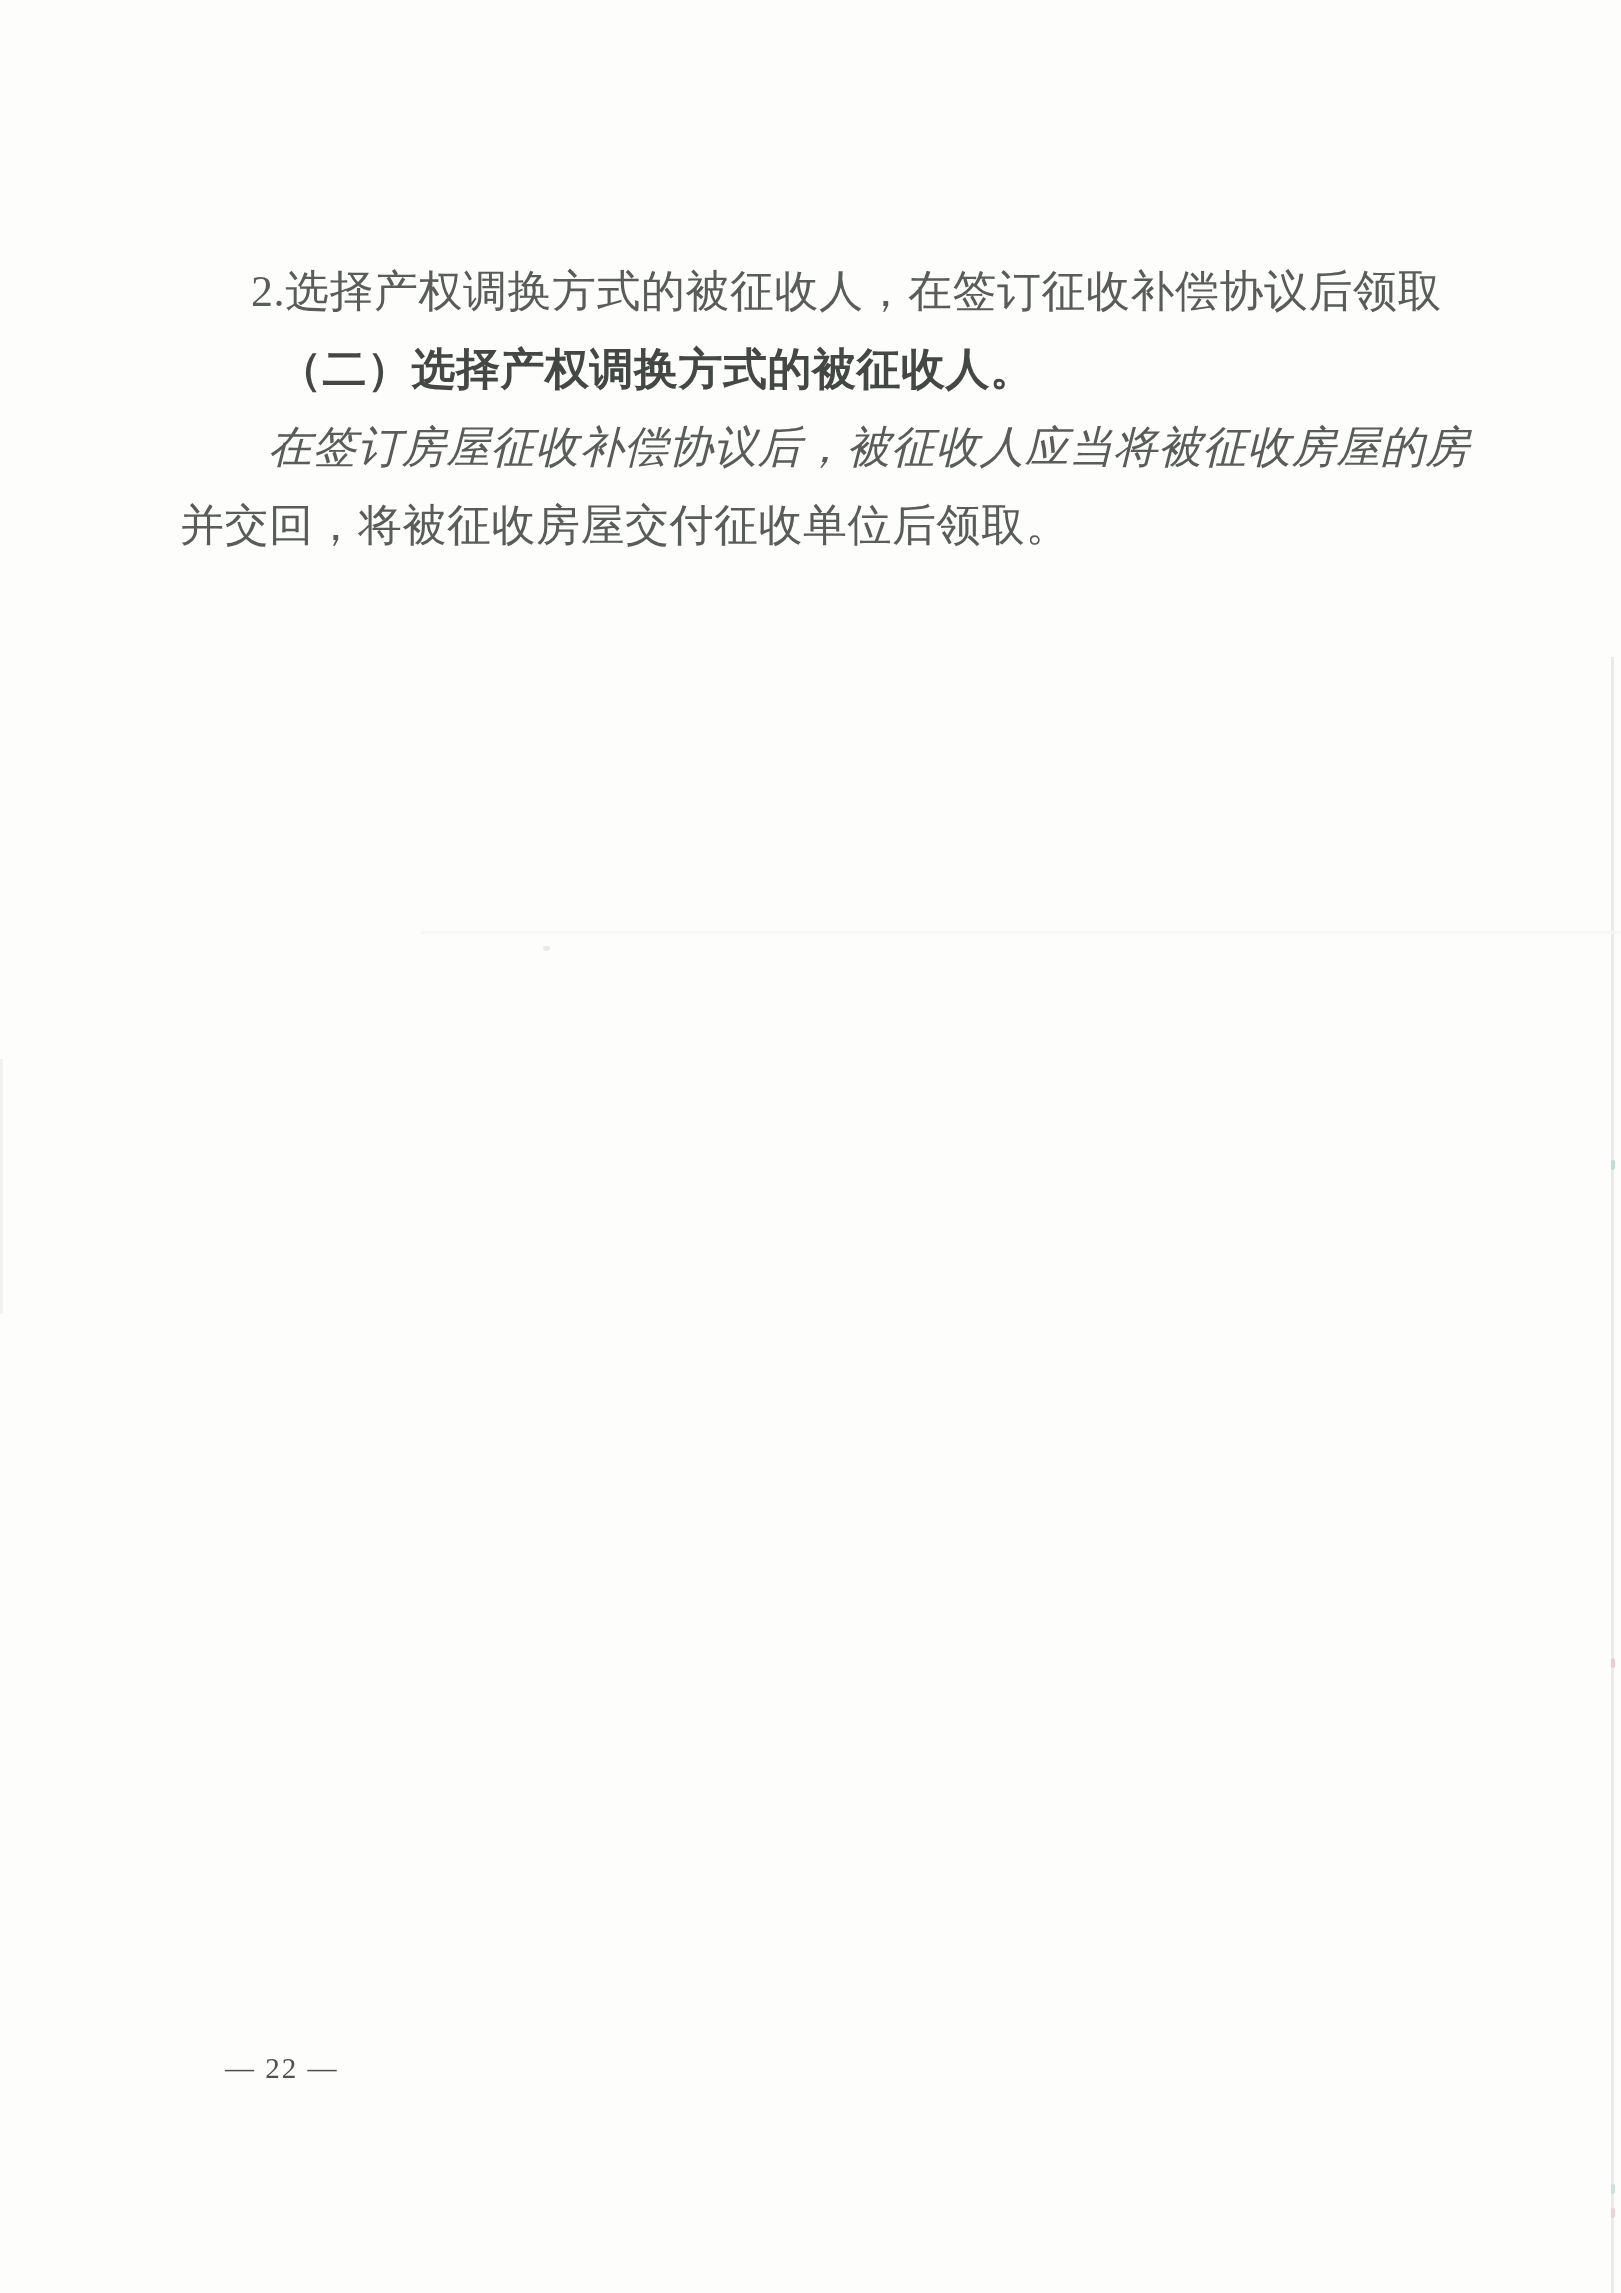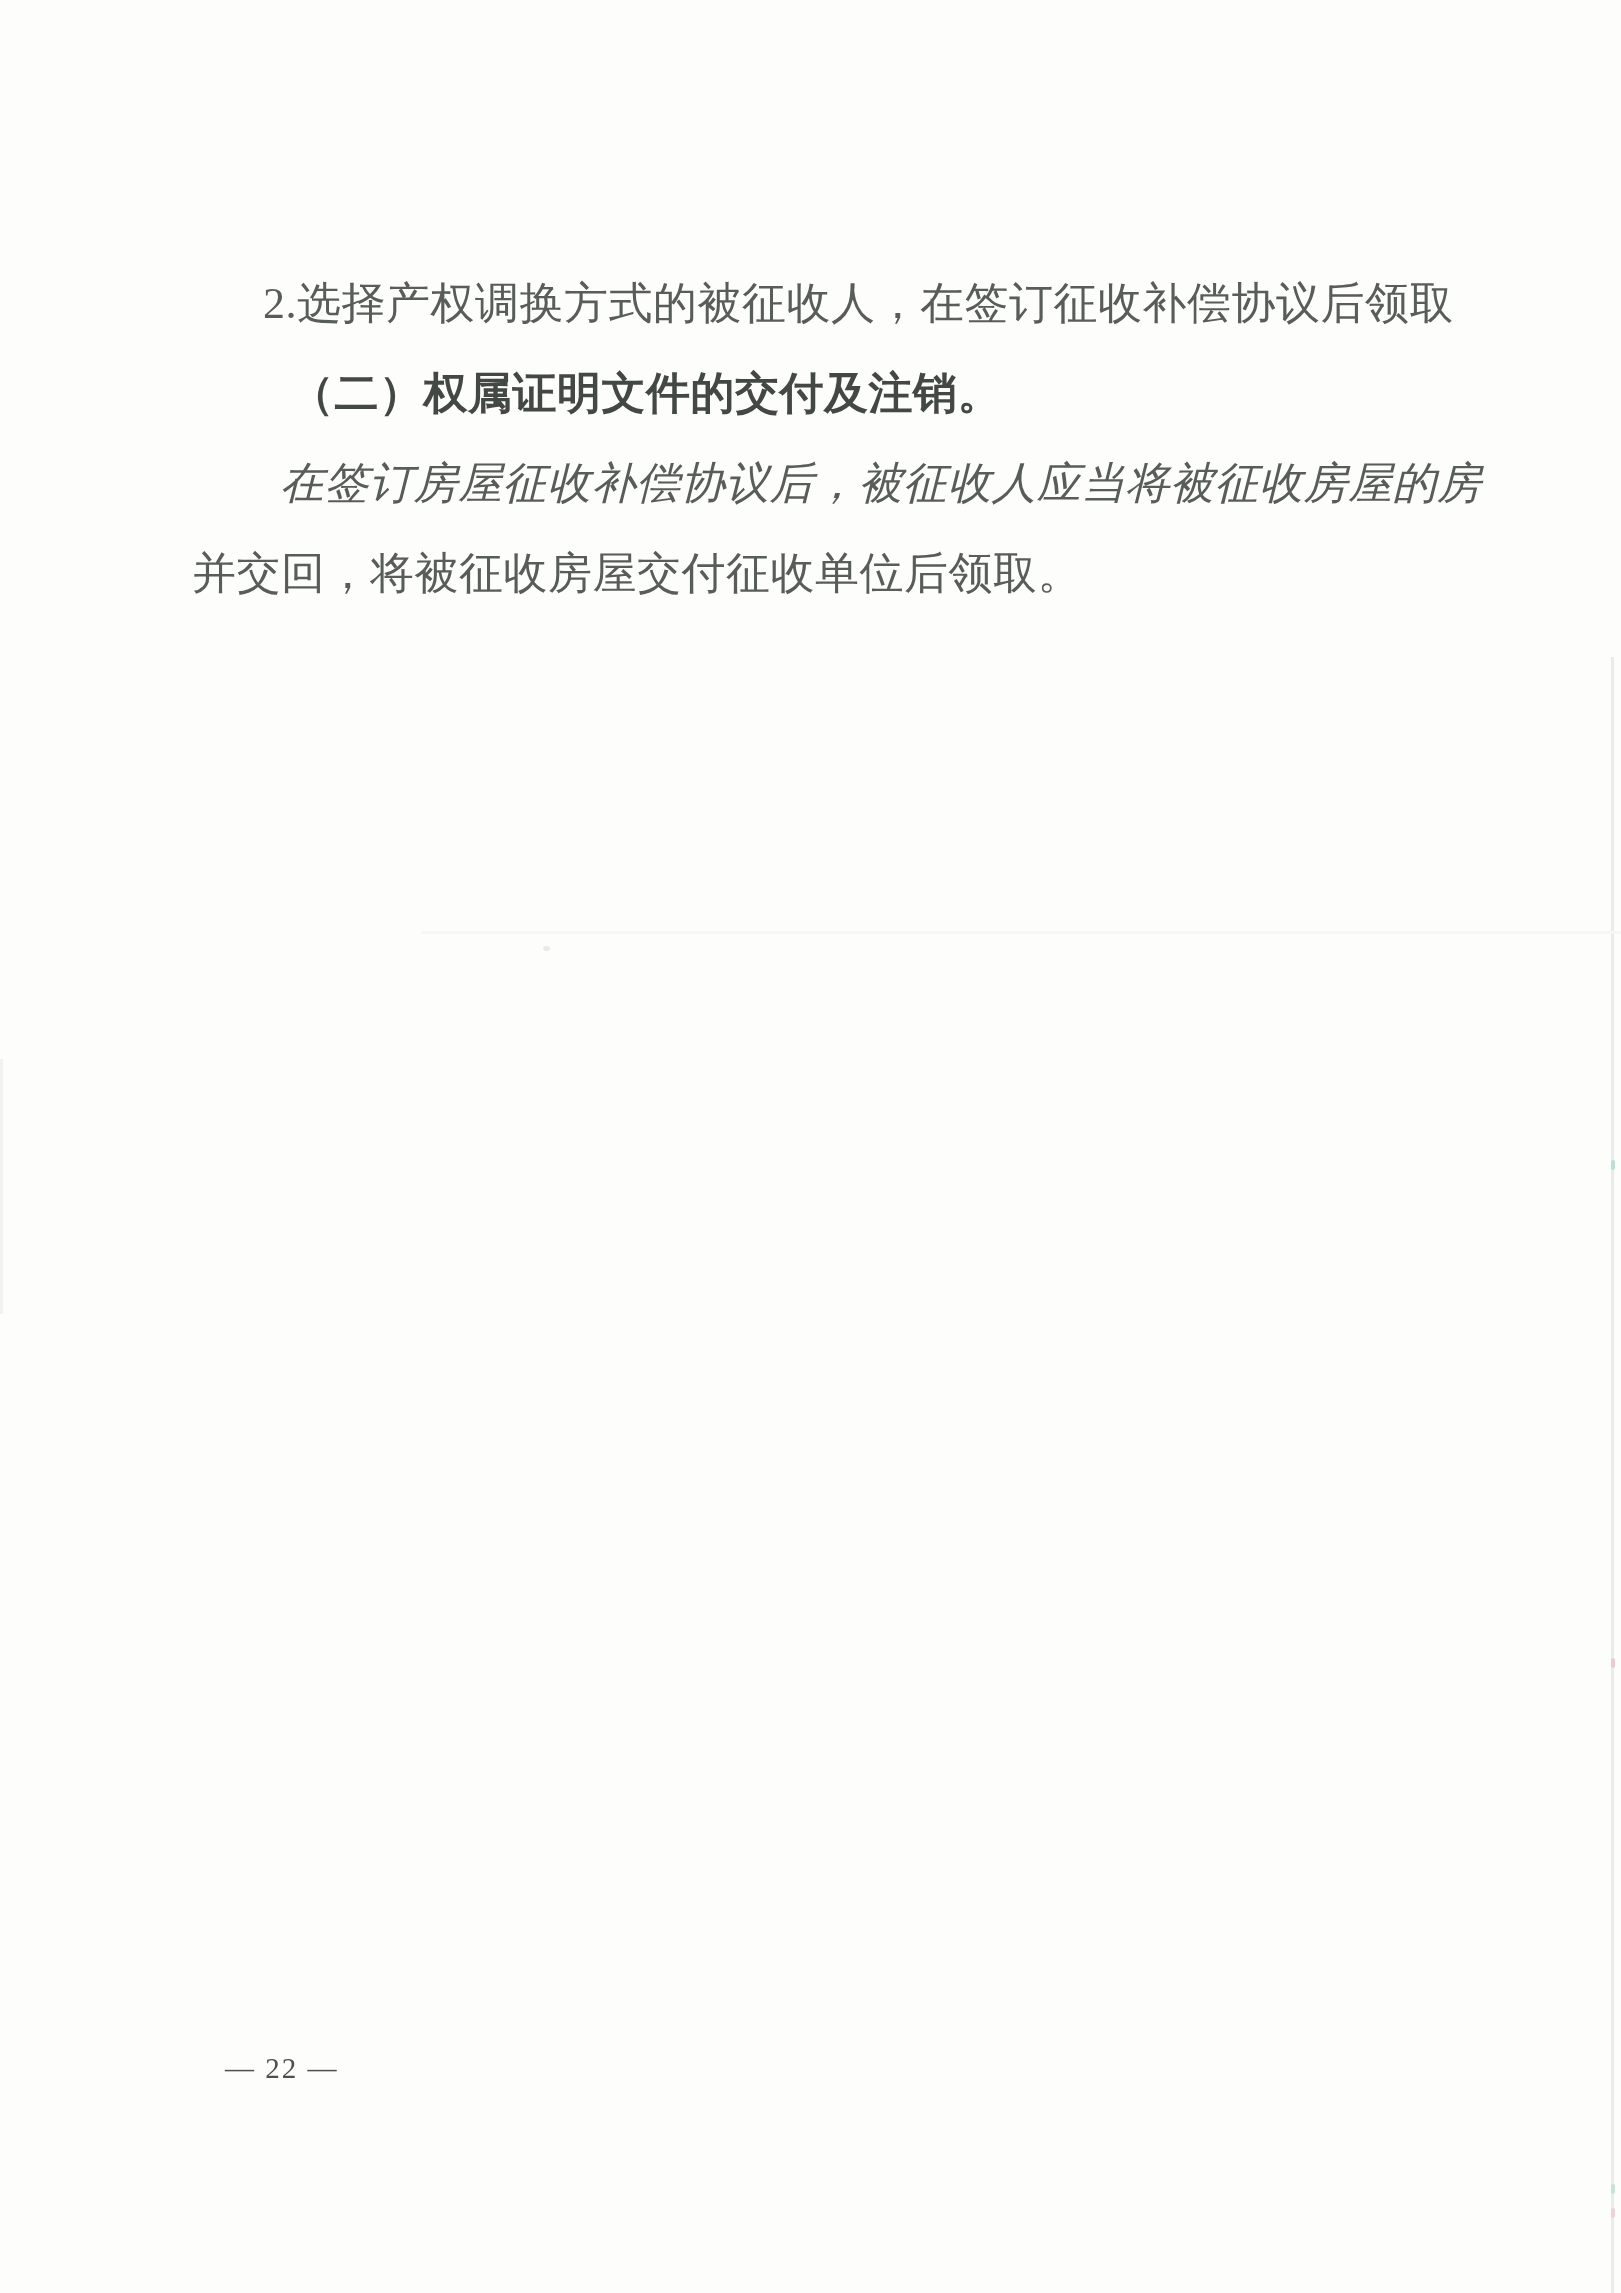--- a/index.html
+++ b/index.html
@@ -15,21 +15,21 @@
     overflow: hidden;
     font-family: "Liberation Serif", "DejaVu Serif", serif;
   }
   .text-block {
     position: absolute;
     top: 253px;
     left: 180px;
     width: 1237px;
   }
   .line {
-    margin: 12px;
+    margin: 0;
     padding: 0;
     height: 78px;
     line-height: 78px;
     font-size: 44px;
     color: #585d5a;
     letter-spacing: 0.5px;
     white-space: nowrap;
     font-weight: 400;
   }
   .ind-num { text-indent: 71px; }
@@ -95,21 +95,21 @@
     background: #e9eae8;
   }
 </style>
 </head>
 <body>
 
 <div class="page">
 
   <main class="text-block">
     <p class="line ind-num">2.选择产权调换方式的被征收人，在签订征收补偿协议后领取</p>
-    <p class="line heading ind-h">（二）权属证明文件的交付及注销。</p>
+    <p class="line heading ind-h">（二）选择产权调换方式的被征收人。</p>
     <p class="line ind">在签订房屋征收补偿协议后，被征收人应当将被征收房屋的房</p>
     <p class="line">并交回，将被征收房屋交付征收单位后领取。</p>
   </main>
 
   <div class="footer-pagenum">— 22 —</div>
 
   <div class="edge-line-right"></div>
   <div class="speck teal-1"></div>
   <div class="speck pink-1"></div>
   <div class="speck teal-2"></div>

